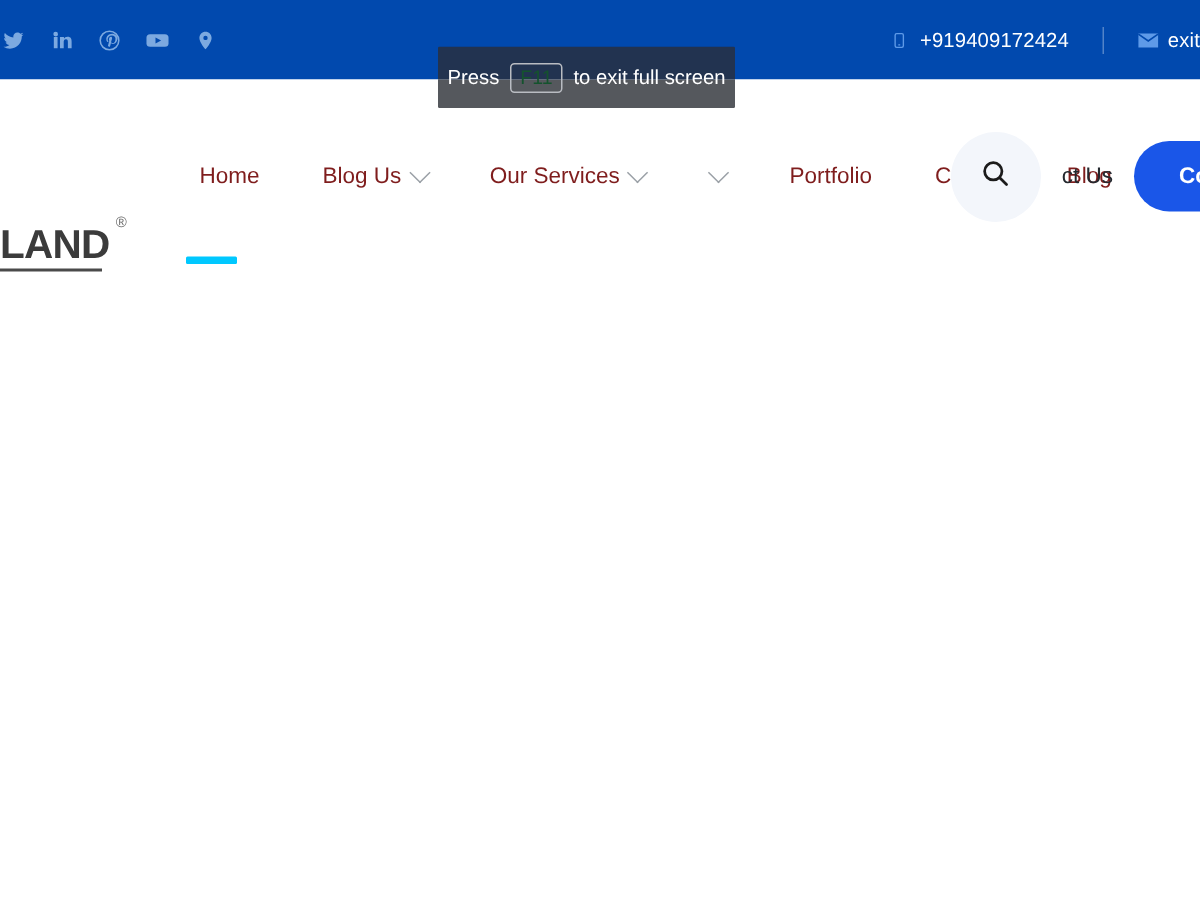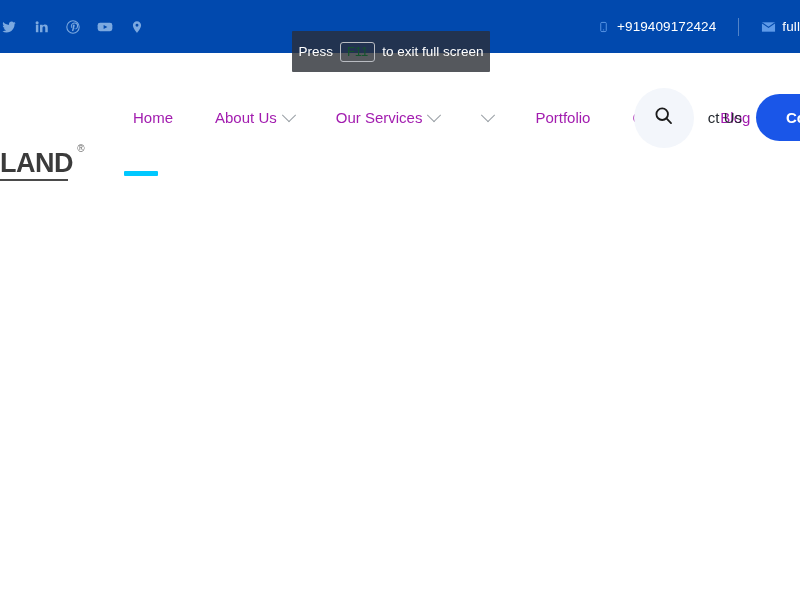--- a/index.html
+++ b/index.html
@@ -153,21 +153,21 @@
   }
   .nav-item {
     position: relative;
     display: flex;
     align-items: center;
     gap: 5px;
     padding: 0 21px;
     height: 129px;
     box-sizing: border-box;
     font-size: 15px;
-    color: #a21caf;
+    color: #7f1d1d;
     white-space: nowrap;
     cursor: pointer;
   }
   .nav-item .nav-label {
     line-height: 129px;
   }
   .chev {
     display: inline-block;
     width: 9px;
     height: 9px;
@@ -337,42 +337,42 @@
 
       <span class="contact-sep"></span>
 
       <span class="contact-item">
         <span class="c-icon">
           <svg width="16" height="12" viewBox="0 0 24 18" fill="currentColor">
               <path d="M1.5 1.5h21v15h-21z" fill="currentColor"></path>
               <path d="M1.5 2.2l10.5 7.4 10.5-7.4" fill="none" stroke="#0149ae" stroke-width="1.8"></path>
             </svg>
         </span>
-        <span>full</span>
+        <span>exit</span>
       </span>
     </div>
   </div>
 
   <div class="navbar">
 
     <div class="logo">
       <div class="logo-main">
         <span>ARLAND</span>
         <span class="logo-reg">®</span>
       </div>
       <div class="logo-rule"></div>
       <div class="logo-sub">T SOLUTION</div>
     </div>
 
     <div class="nav-links">
       <div class="nav-item">
         <span class="nav-label">Home</span>
       </div>
       <div class="nav-item">
-        <span class="nav-label">About Us</span>
+        <span class="nav-label">Blog Us</span>
         <span class="chev"></span>
       </div>
       <div class="nav-item">
         <span class="nav-label">Our Services</span>
         <span class="chev"></span>
       </div>
       <div class="nav-item">
         <span class="chev"></span>
       </div>
       <div class="nav-item">

